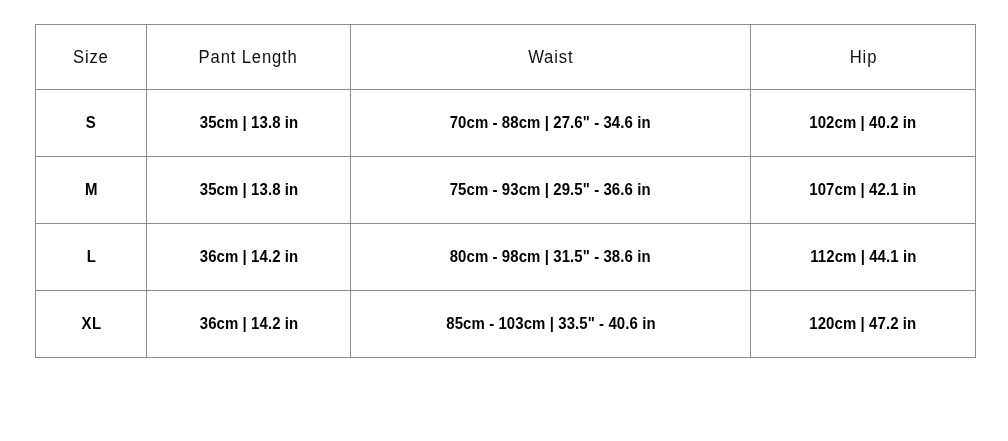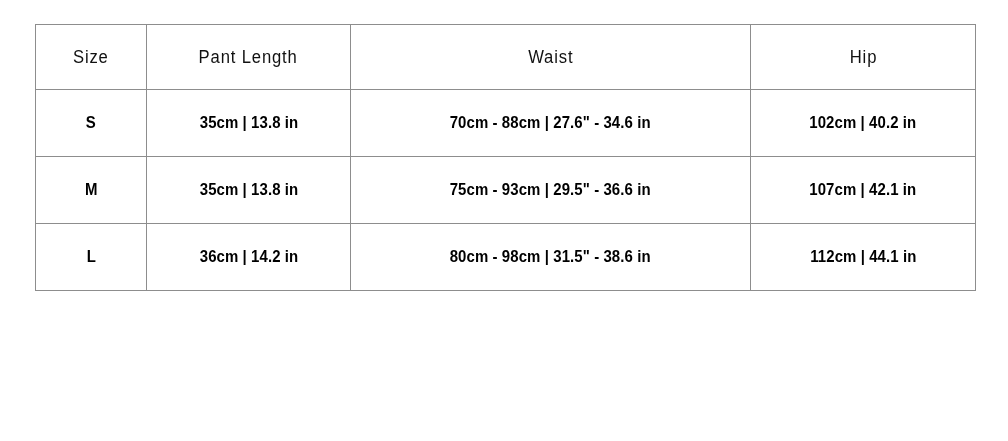--- a/index.html
+++ b/index.html
@@ -152,18 +152,32 @@
           <span>36cm | 14.2 in</span>
         </td>
         <td>
           <span>80cm - 98cm | 31.5" - 38.6 in</span>
         </td>
         <td>
           <span>112cm | 44.1 in</span>
         </td>
       </tr>
 
+      <tr class="data-row">
+        <td class="cell-size">
+          <span>XL</span>
+        </td>
+        <td>
+          <span>36cm | 14.2 in</span>
+        </td>
+        <td>
+          <span>85cm - 103cm | 33.5" - 40.6 in</span>
+        </td>
+        <td>
+          <span>120cm | 47.2 in</span>
+        </td>
+      </tr>
 
 
     </tbody>
   </table>
 
 </div>
 
 </body></html>

